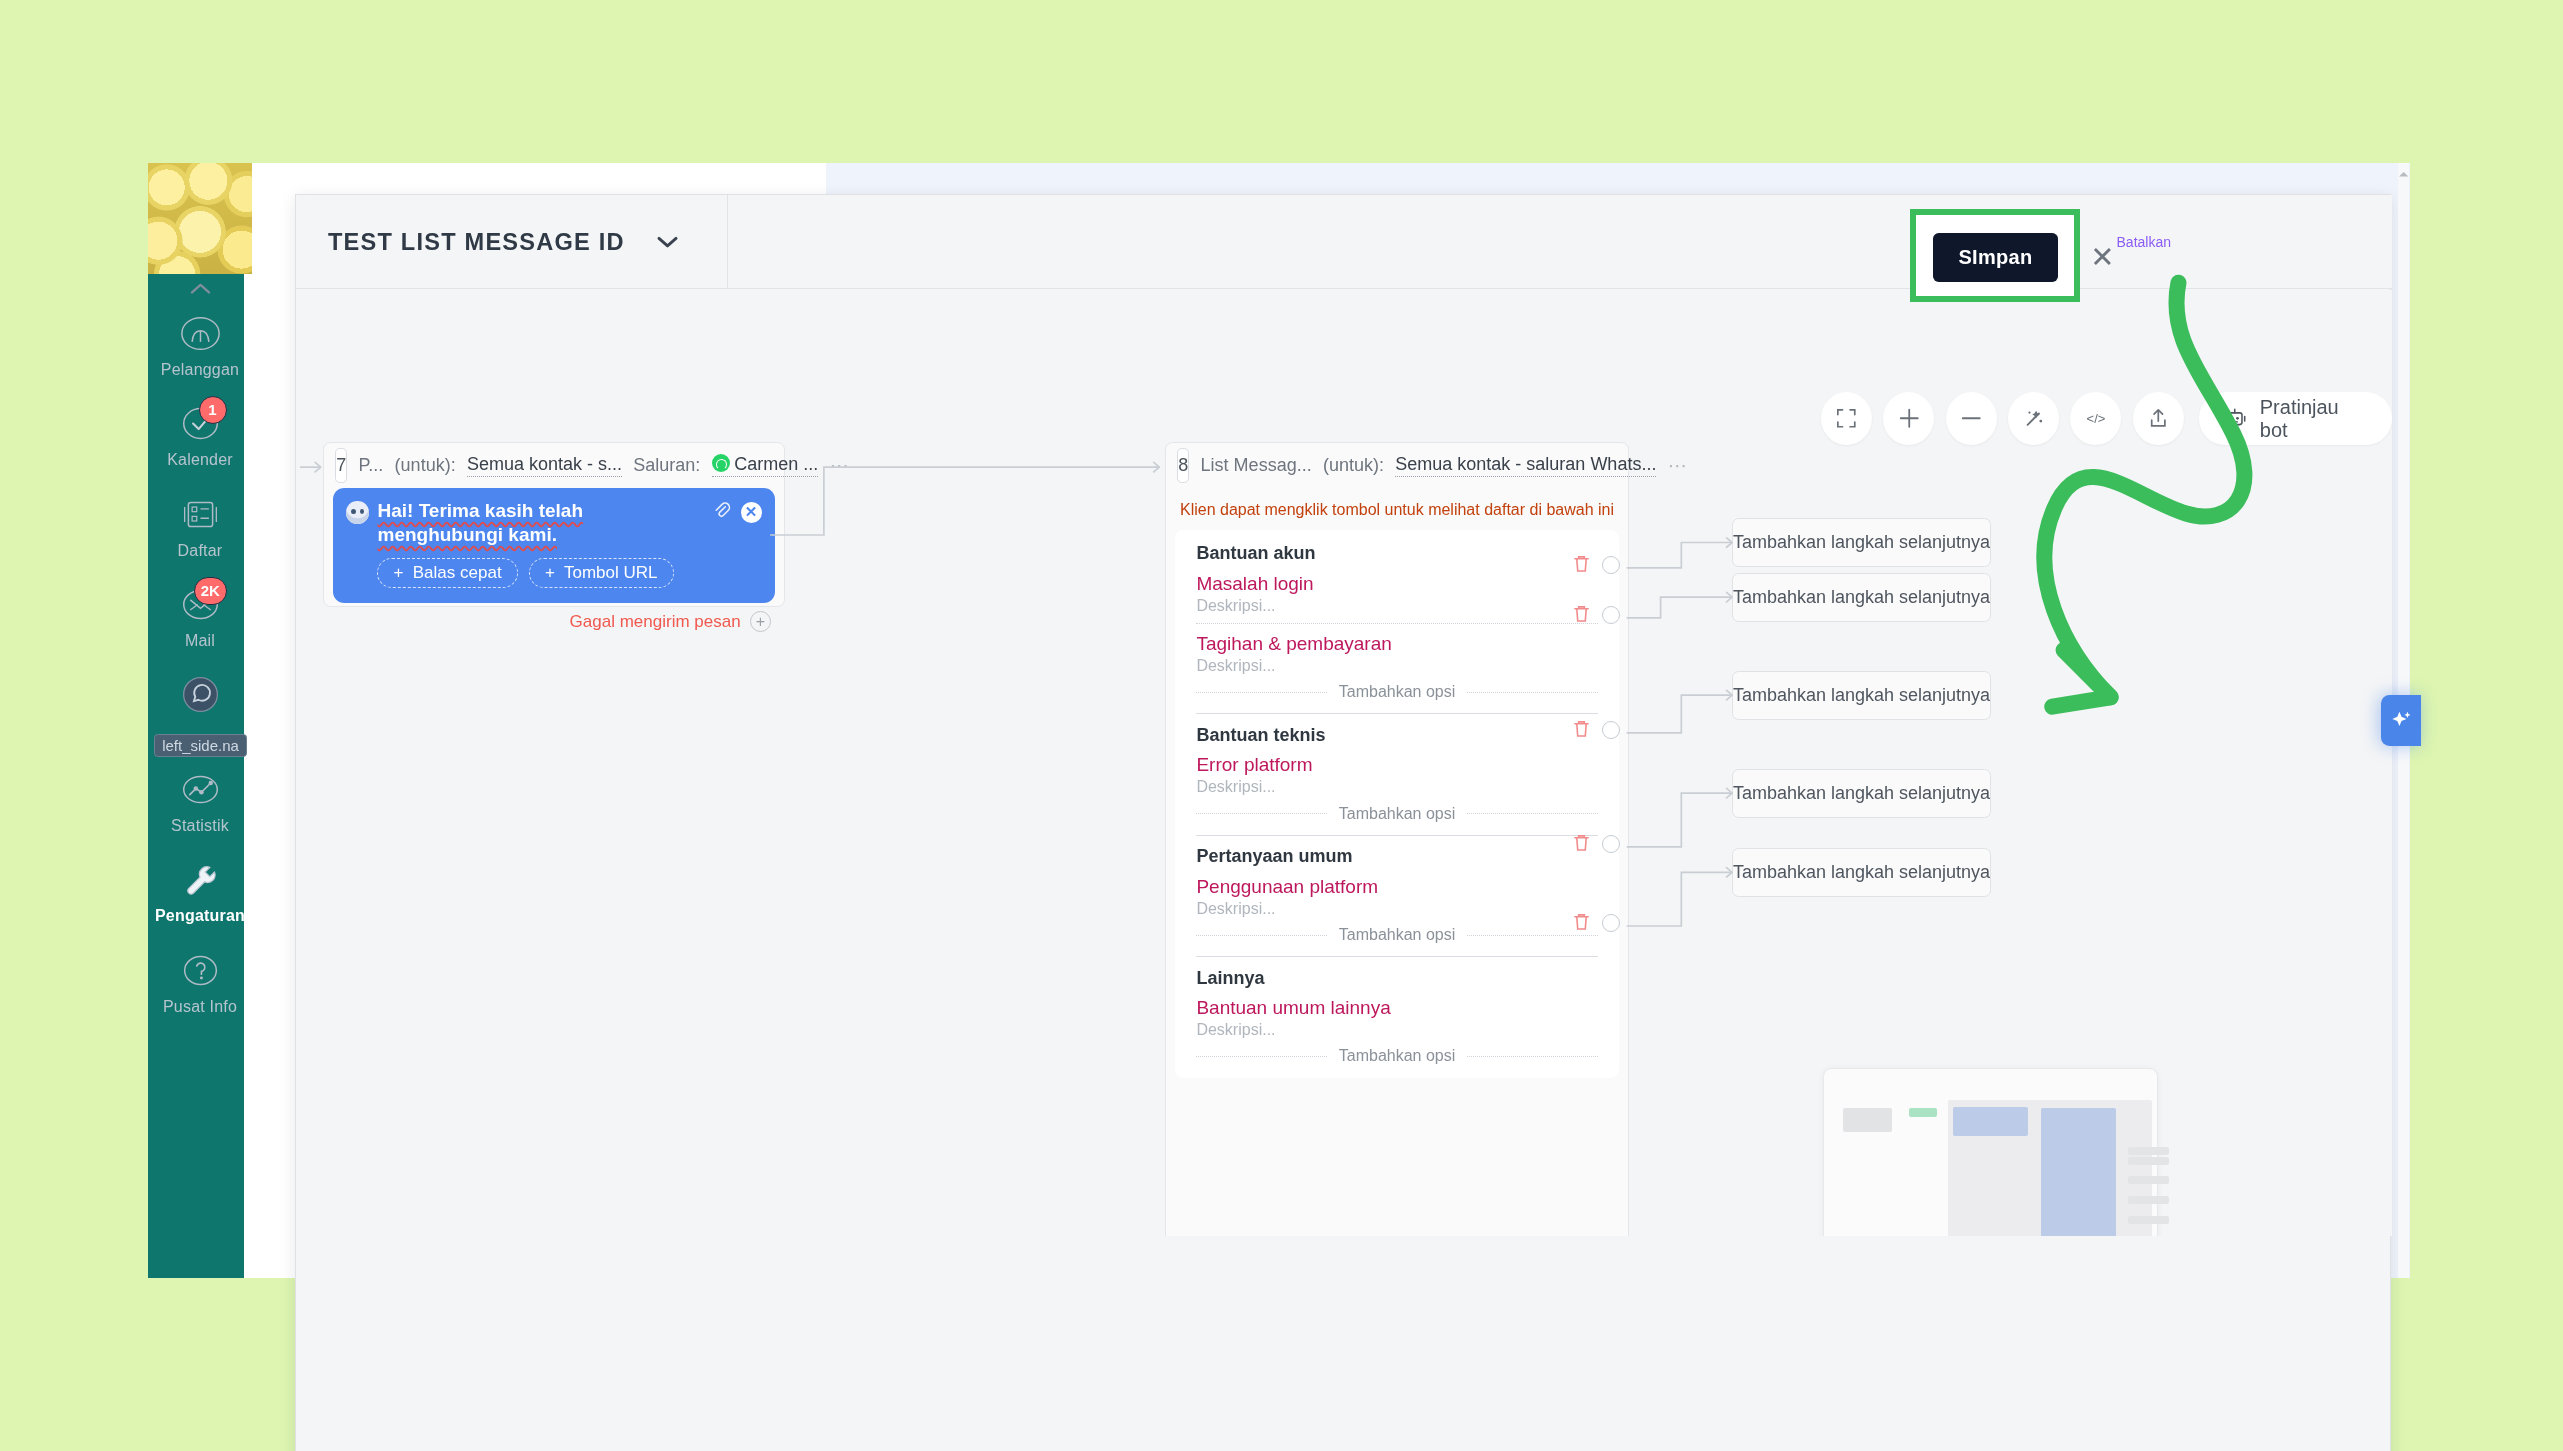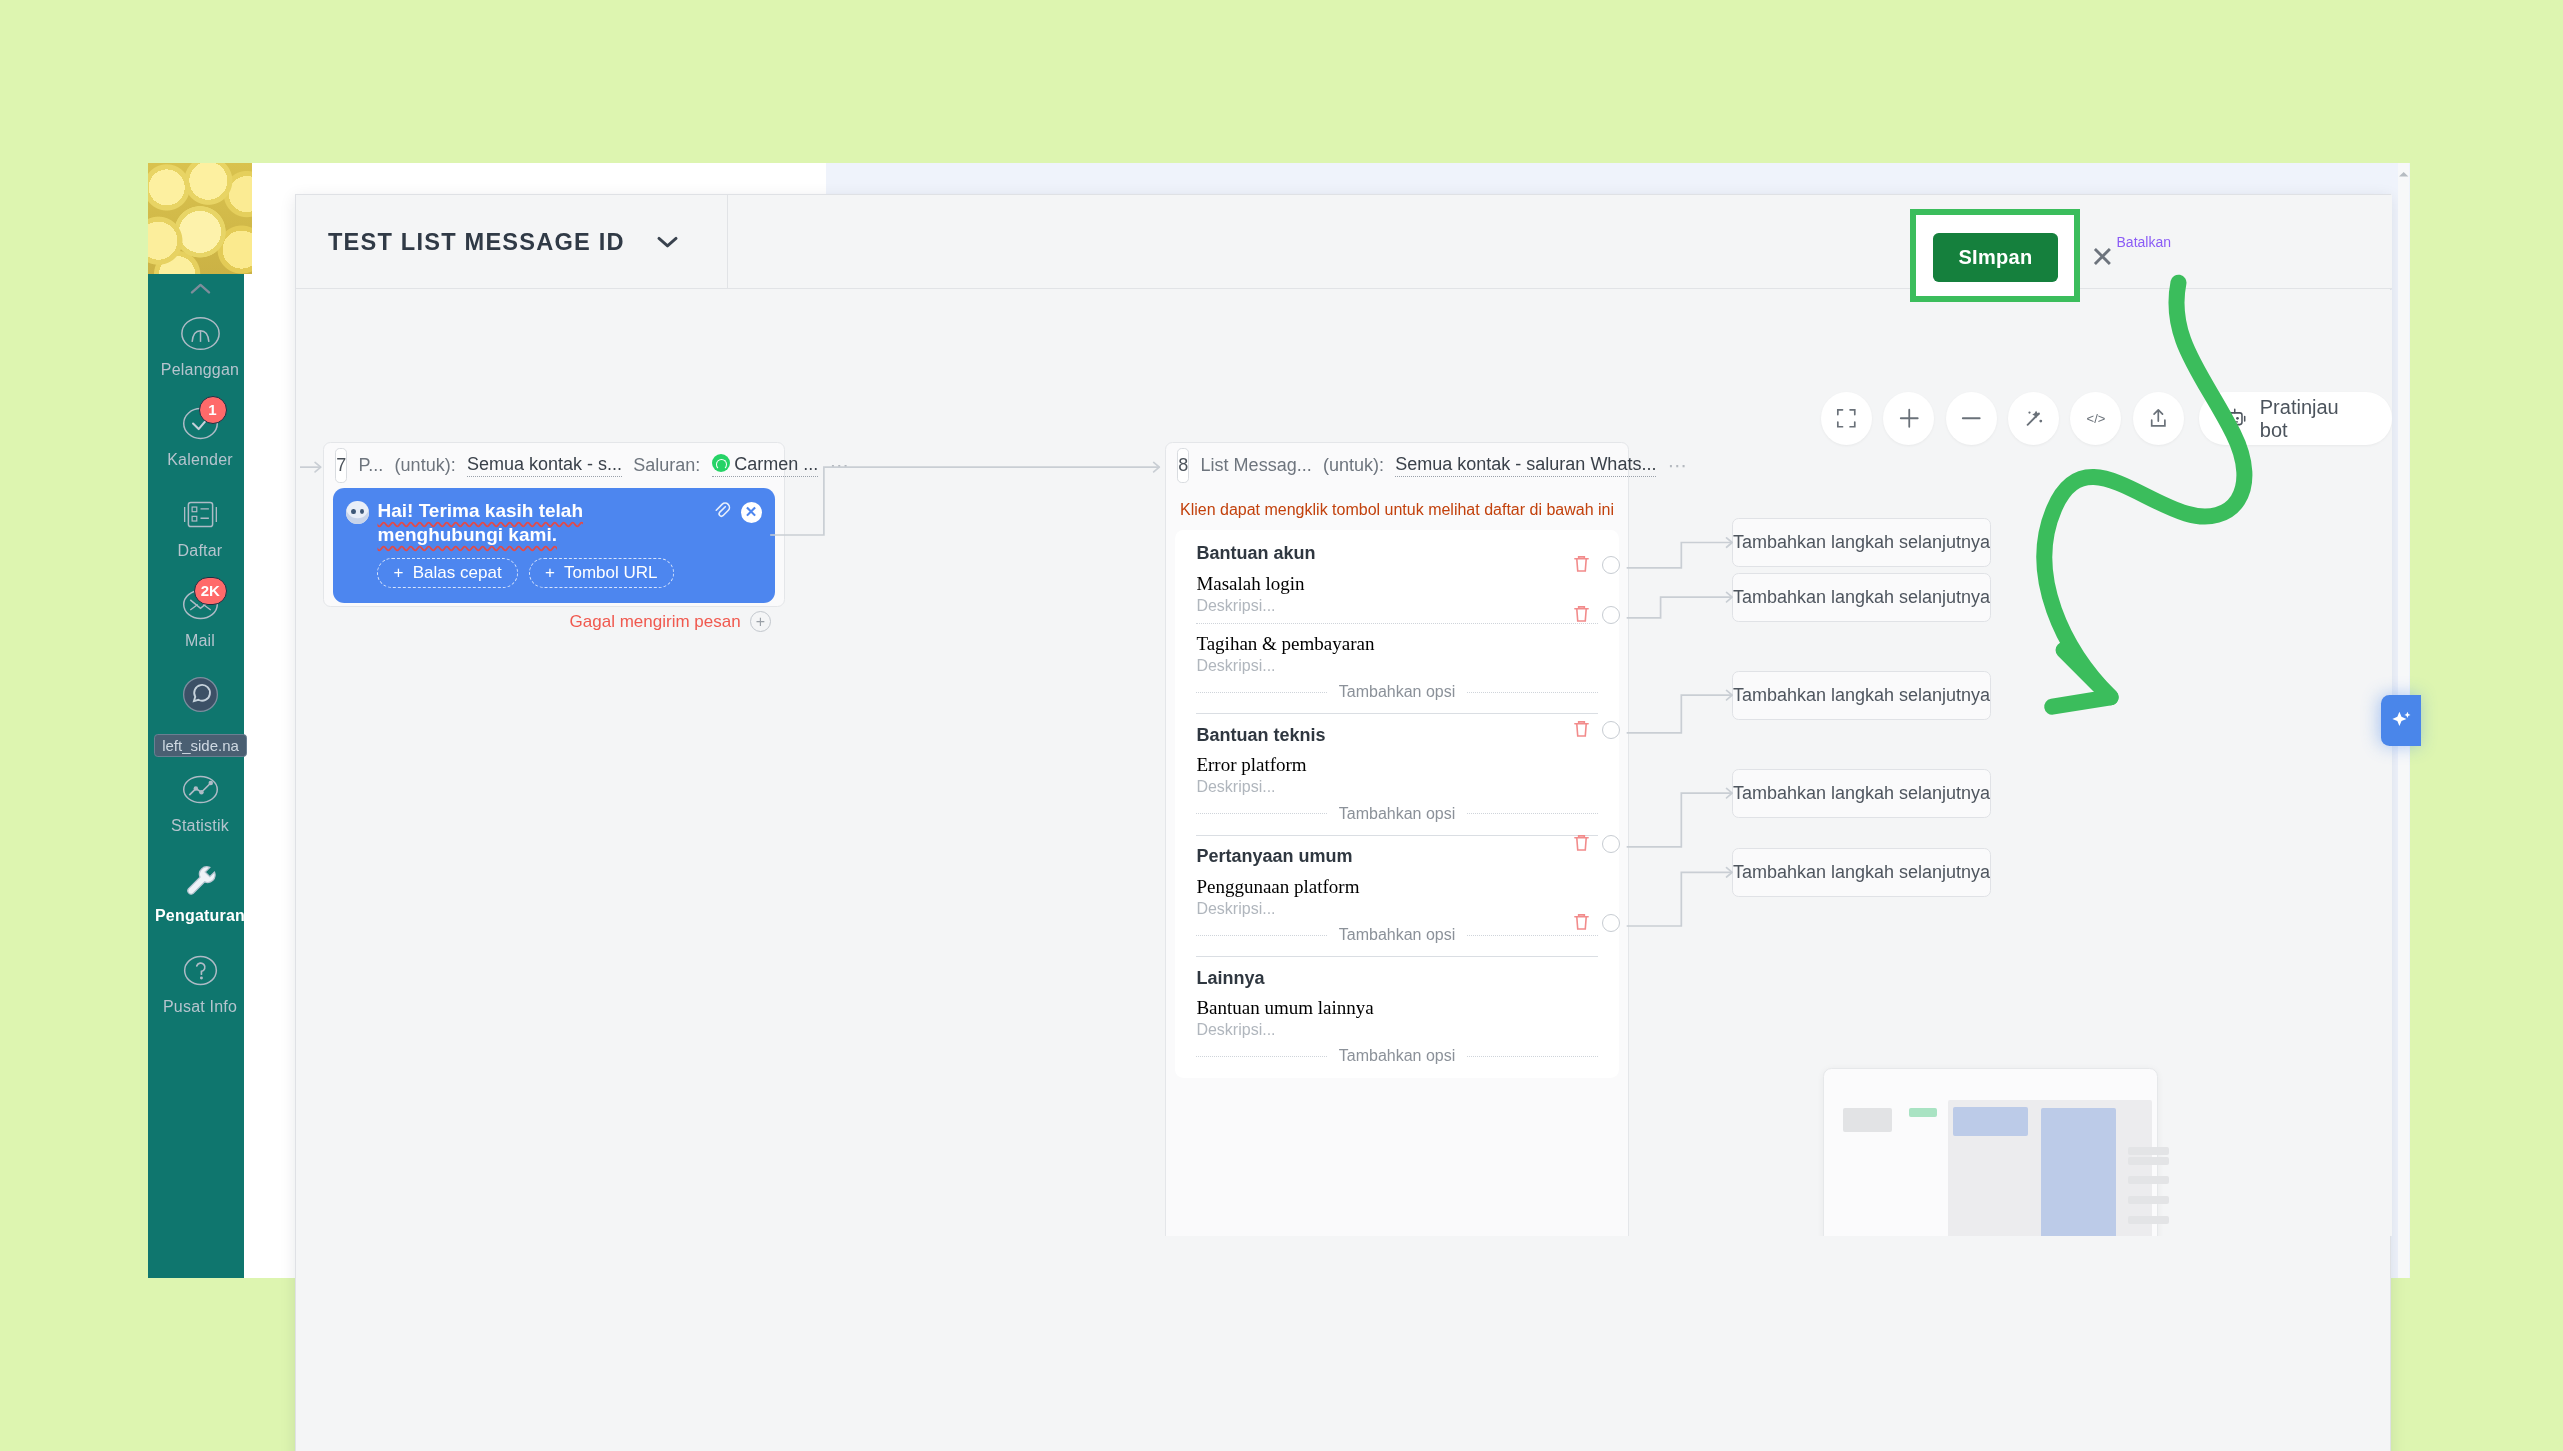--- a/index.html
+++ b/index.html
@@ -118,21 +118,21 @@
   }
   #save-highlight {
     position: absolute; left: 1910px; top: 209px;
     width: 170px; height: 93px;
     border: 6.6px solid #3bbd5c; background: #ffffff;
     z-index: 80; pointer-events: none;
   }
   #btn-simpan {
     position: absolute; left: 1933px; top: 233px;
     width: 125px; height: 49px; border-radius: 5.7px;
-    background: #15803d; color: #fff; font-size: 20px; font-weight: bold;
+    background: #0f172a; color: #fff; font-size: 20px; font-weight: bold;
     display: flex; align-items: center; justify-content: center;
     cursor: pointer; z-index: 85; letter-spacing: 0.3px;
   }
   #btn-close-modal {
     position: absolute; left: 2080px; top: 234px;
     width: 45px; height: 45px; z-index: 85;
     display: flex; align-items: center; justify-content: center;
     cursor: pointer; color: #6d747d; font-size: 29px; font-weight: 300;
   }
   #modal-canvas {
@@ -257,21 +257,21 @@
   }
   #n8-hint {
     text-align: center; font-size: 16px; color: #c2410c;
     padding: 13px 0 11.3px 0;
   }
   #list-card {
     margin: 0 9.4px; background: #ffffff; border-radius: 8.5px;
     padding: 13px 21px 13px 21px;
   }
   .sect-title { font-size: 18px; font-weight: bold; color: #2f3740; }
-  .opt-title { font-size: 19px; color: #000000; margin-top: 8.5px; font-family: Liberation Serif, serif; }
+  .opt-title { font-size: 19px; color: #be185d; margin-top: 8.5px; }
   .opt-desc { font-size: 16px; color: #b0b6bd; margin-top: 1.9px; }
   .dash-sep {
     margin-top: 8.5px; height: 0.9px;
     border-top: 1.9px dotted #cfd4da;
   }
   .add-opt-row {
     display: flex; align-items: center; gap: 11.3px; margin-top: 8.5px;
   }
   .add-opt-row .dash { flex: 1; height: 0.9px; border-top: 1.9px dotted #cfd4da; }
   .add-opt-row .lbl { font-size: 16px; color: #8b9199; cursor: pointer; white-space: nowrap; }

